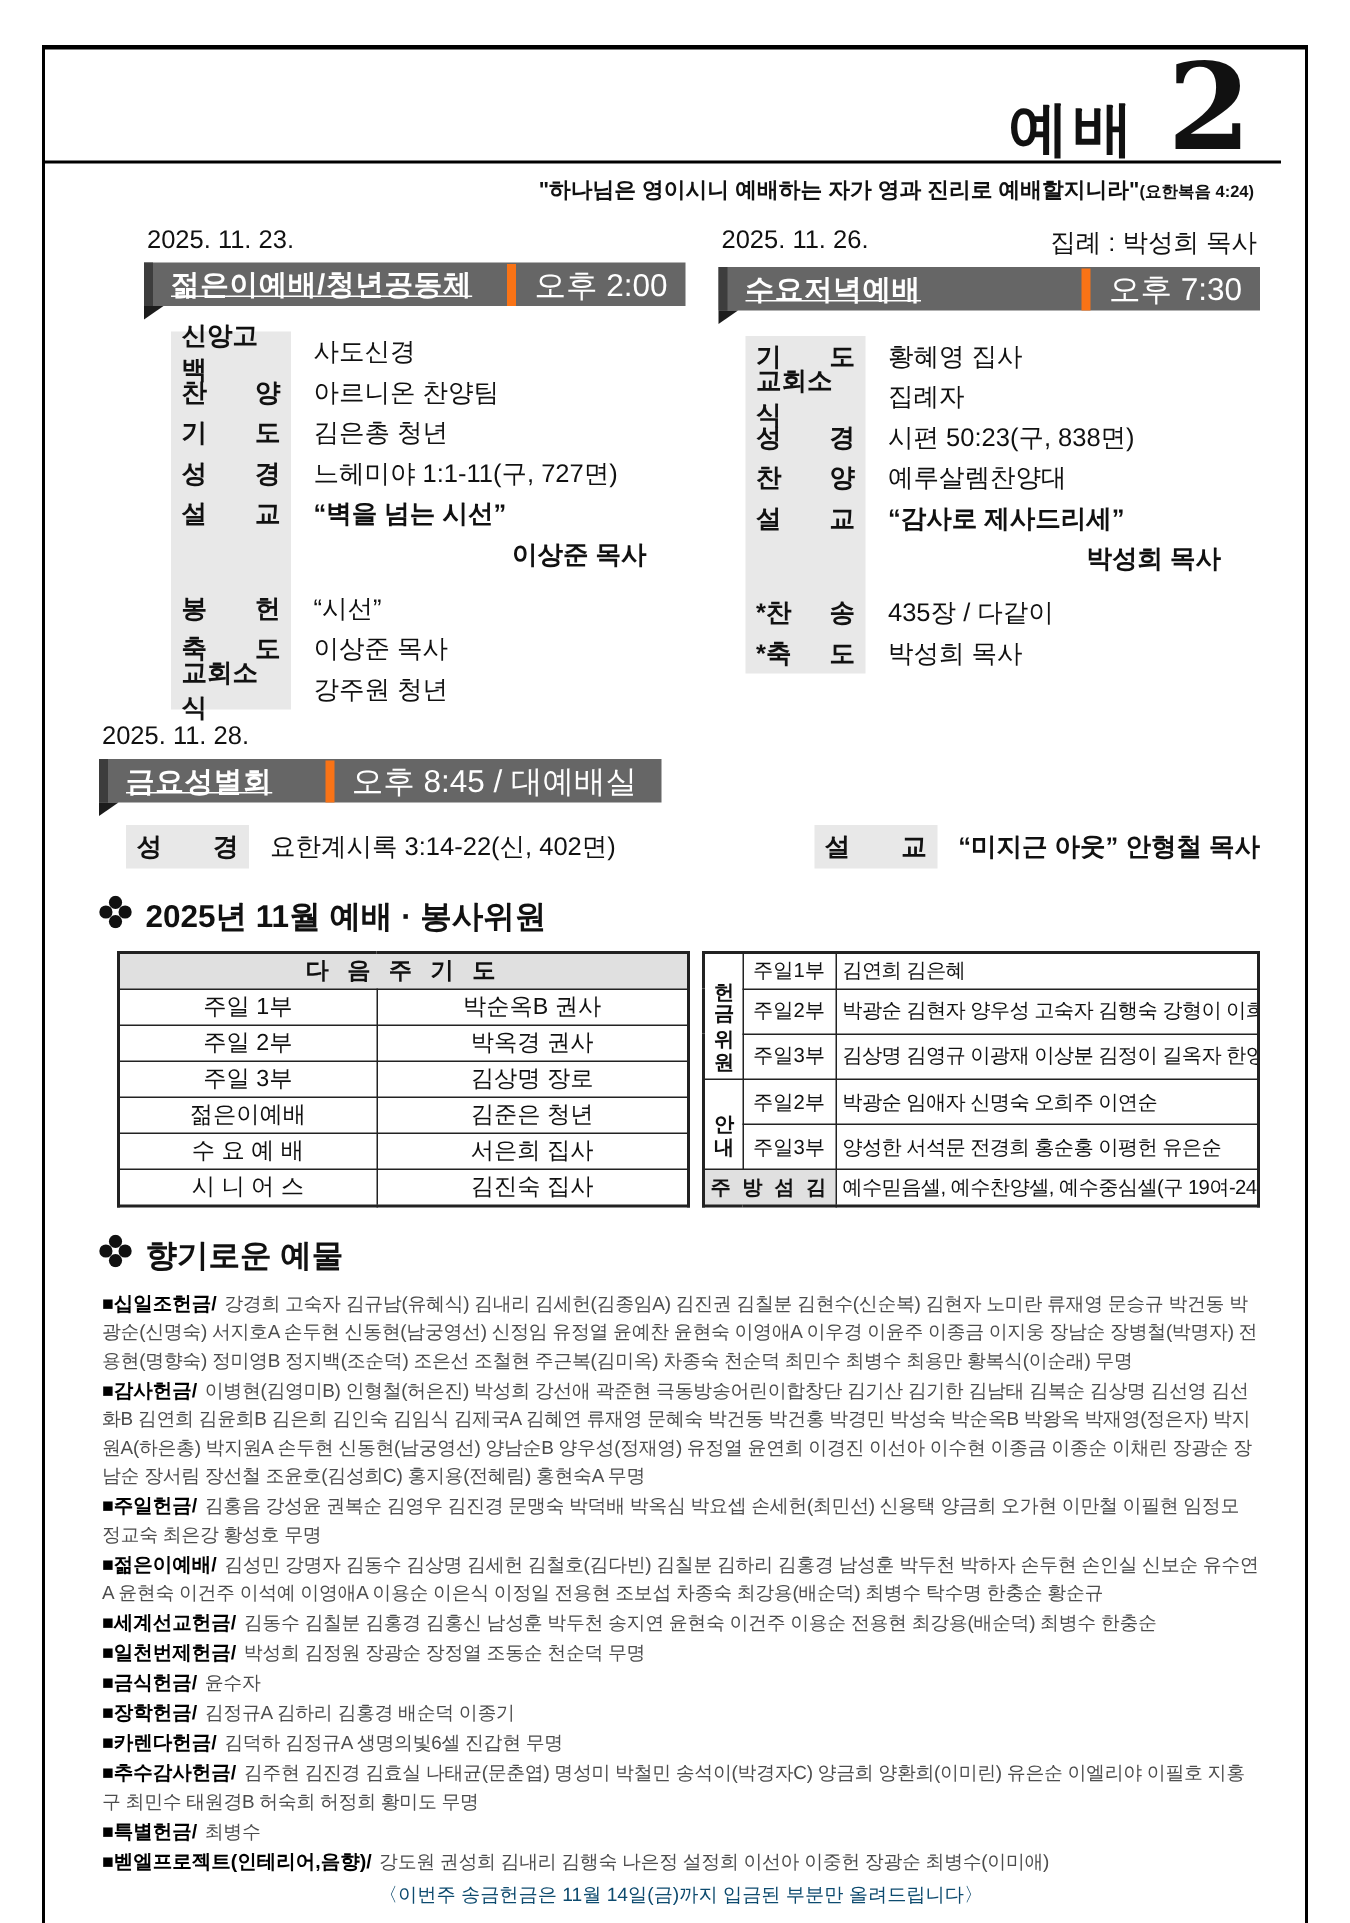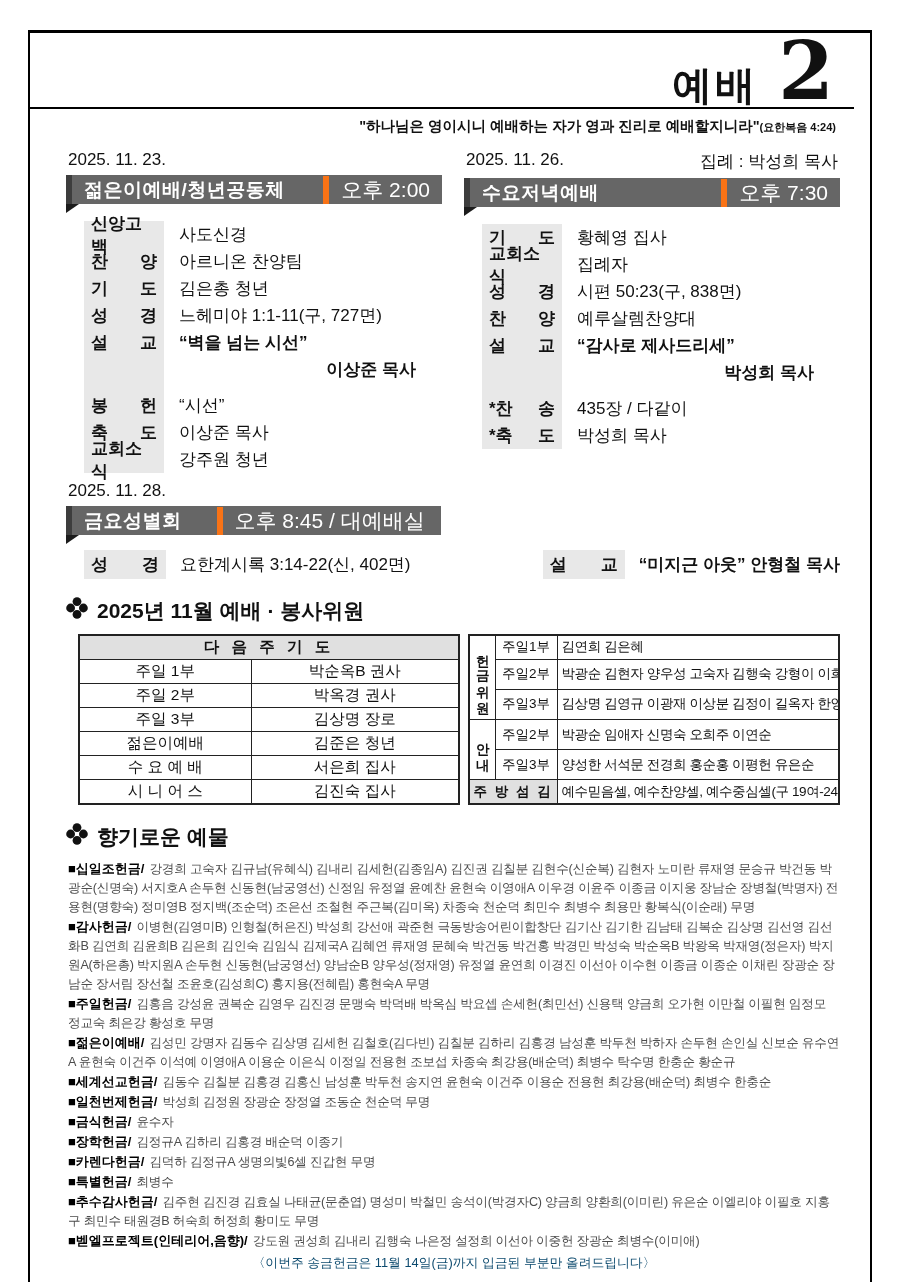--- a/index.html
+++ b/index.html
@@ -9,28 +9,28 @@
          padding:6px 30px 0 36px;}
   
   .title-row{display:flex;justify-content:flex-end;align-items:baseline;gap:20px;padding-right:6px;height:62px;}
   .title-main{font-size:40px;font-weight:bold;letter-spacing:3px;}
   .title-num{font-size:80px;font-weight:bold;font-family:"DejaVu Serif",serif;line-height:.8;}
   .title-rule{border-bottom:2px solid #000;margin:6px -14px 0 -36px;}
   .quote-row{text-align:right;margin-top:8px;padding-right:4px;}
   .quote-main{font-size:14.5px;font-weight:bold;}
   .quote-ref{font-size:11px;font-weight:bold;}
   
-  .cols{display:flex;gap:22px;margin-top:14px;}
+  .cols{display:flex;gap:22px;margin-top:14px;margin-left:30px;}
   .col{flex:1 1 0;min-width:0;}
   .date-row{display:flex;justify-content:space-between;font-size:17px;margin-bottom:5px;padding:0 2px;}
   .gray-bar{position:relative;background:#666;border-left:6px solid #3d3d3d;color:#fff;height:29px;
             display:flex;align-items:center;padding-left:12px;box-sizing:border-box;}
   .gray-bar::after{content:"";position:absolute;left:-6px;top:100%;
                    border-top:9px solid #1c1c1c;border-right:13px solid transparent;}
-  .bar-title{font-size:19px;font-weight:bold;letter-spacing:.5px;}
+  .bar-title{font-size:19px;font-weight:bold;letter-spacing:.5px;text-decoration:underline;}
   .bar-time{margin-left:auto;margin-right:12px;font-size:21px;border-left:6px solid #f97316;padding-left:12px;}
   .inline-bar{display:inline-flex;width:auto;padding-right:16px;gap:21px;}
   .inline-bar .bar-time{margin-left:14px;margin-right:0;}
   
   .svc-list{position:relative;margin-top:17px;padding-left:18px;}
   .svc-strip{position:absolute;left:18px;top:0;bottom:0;width:80px;background:#e8e8e8;}
   .svc-row{position:relative;display:flex;align-items:center;height:27px;}
   .svc-label{width:80px;box-sizing:border-box;padding:0 7px;font-size:17px;font-weight:bold;
              text-align:justify;text-align-last:justify;flex:0 0 auto;}
   .svc-value{margin-left:15px;font-size:17px;white-space:nowrap;}
@@ -288,19 +288,19 @@
   <div class="offers">
     <p class="offer-line"><span class="offer-label">■십일조헌금/</span><span class="offer-names">강경희 고숙자 김규남(유혜식) 김내리 김세헌(김종임A) 김진권 김칠분 김현수(신순복) 김현자 노미란 류재영 문승규 박건동 박광순(신명숙) 서지호A 손두현 신동현(남궁영선) 신정임 유정열 윤예찬 윤현숙 이영애A 이우경 이윤주 이종금 이지웅 장남순 장병철(박명자) 전용현(명향숙) 정미영B 정지백(조순덕) 조은선 조철현 주근복(김미옥) 차종숙 천순덕 최민수 최병수 최용만 황복식(이순래) 무명</span></p>
     <p class="offer-line"><span class="offer-label">■감사헌금/</span><span class="offer-names">이병현(김영미B) 인형철(허은진) 박성희 강선애 곽준현 극동방송어린이합창단 김기산 김기한 김남태 김복순 김상명 김선영 김선화B 김연희 김윤희B 김은희 김인숙 김임식 김제국A 김혜연 류재영 문혜숙 박건동 박건홍 박경민 박성숙 박순옥B 박왕옥 박재영(정은자) 박지원A(하은총) 박지원A 손두현 신동현(남궁영선) 양남순B 양우성(정재영) 유정열 윤연희 이경진 이선아 이수현 이종금 이종순 이채린 장광순 장남순 장서림 장선철 조윤호(김성희C) 홍지용(전혜림) 홍현숙A 무명</span></p>
     <p class="offer-line"><span class="offer-label">■주일헌금/</span><span class="offer-names">김홍음 강성윤 권복순 김영우 김진경 문맹숙 박덕배 박옥심 박요셉 손세헌(최민선) 신용택 양금희 오가현 이만철 이필현 임정모 정교숙 최은강 황성호 무명</span></p>
     <p class="offer-line"><span class="offer-label">■젊은이예배/</span><span class="offer-names">김성민 강명자 김동수 김상명 김세헌 김철호(김다빈) 김칠분 김하리 김홍경 남성훈 박두천 박하자 손두현 손인실 신보순 유수연A 윤현숙 이건주 이석예 이영애A 이용순 이은식 이정일 전용현 조보섭 차종숙 최강용(배순덕) 최병수 탁수명 한충순 황순규</span></p>
     <p class="offer-line"><span class="offer-label">■세계선교헌금/</span><span class="offer-names">김동수 김칠분 김홍경 김홍신 남성훈 박두천 송지연 윤현숙 이건주 이용순 전용현 최강용(배순덕) 최병수 한충순</span></p>
     <p class="offer-line"><span class="offer-label">■일천번제헌금/</span><span class="offer-names">박성희 김정원 장광순 장정열 조동순 천순덕 무명</span></p>
     <p class="offer-line"><span class="offer-label">■금식헌금/</span><span class="offer-names">윤수자</span></p>
     <p class="offer-line"><span class="offer-label">■장학헌금/</span><span class="offer-names">김정규A 김하리 김홍경 배순덕 이종기</span></p>
     <p class="offer-line"><span class="offer-label">■카렌다헌금/</span><span class="offer-names">김덕하 김정규A 생명의빛6셀 진갑현 무명</span></p>
+    <p class="offer-line"><span class="offer-label">■추수감사헌금/</span><span class="offer-names">김주현 김진경 김효실 나태균(문춘엽) 명성미 박철민 송석이(박경자C) 양금희 양환희(이미린) 유은순 이엘리야 이필호 지홍구 최민수 태원경B 허숙희 허정희 황미도 무명</span></p>
     <p class="offer-line"><span class="offer-label">■특별헌금/</span><span class="offer-names">최병수</span></p>
-    <p class="offer-line"><span class="offer-label">■추수감사헌금/</span><span class="offer-names">김주현 김진경 김효실 나태균(문춘엽) 명성미 박철민 송석이(박경자C) 양금희 양환희(이미린) 유은순 이엘리야 이필호 지홍구 최민수 태원경B 허숙희 허정희 황미도 무명</span></p>
     <p class="offer-line"><span class="offer-label">■벧엘프로젝트(인테리어,음향)/</span><span class="offer-names">강도원 권성희 김내리 김행숙 나은정 설정희 이선아 이중헌 장광순 최병수(이미애)</span></p>
     <div class="note-line">〈이번주 송금헌금은 11월 14일(금)까지 입금된 부분만 올려드립니다〉</div>
   </div>
 
 </div>
 
 </body></html>

